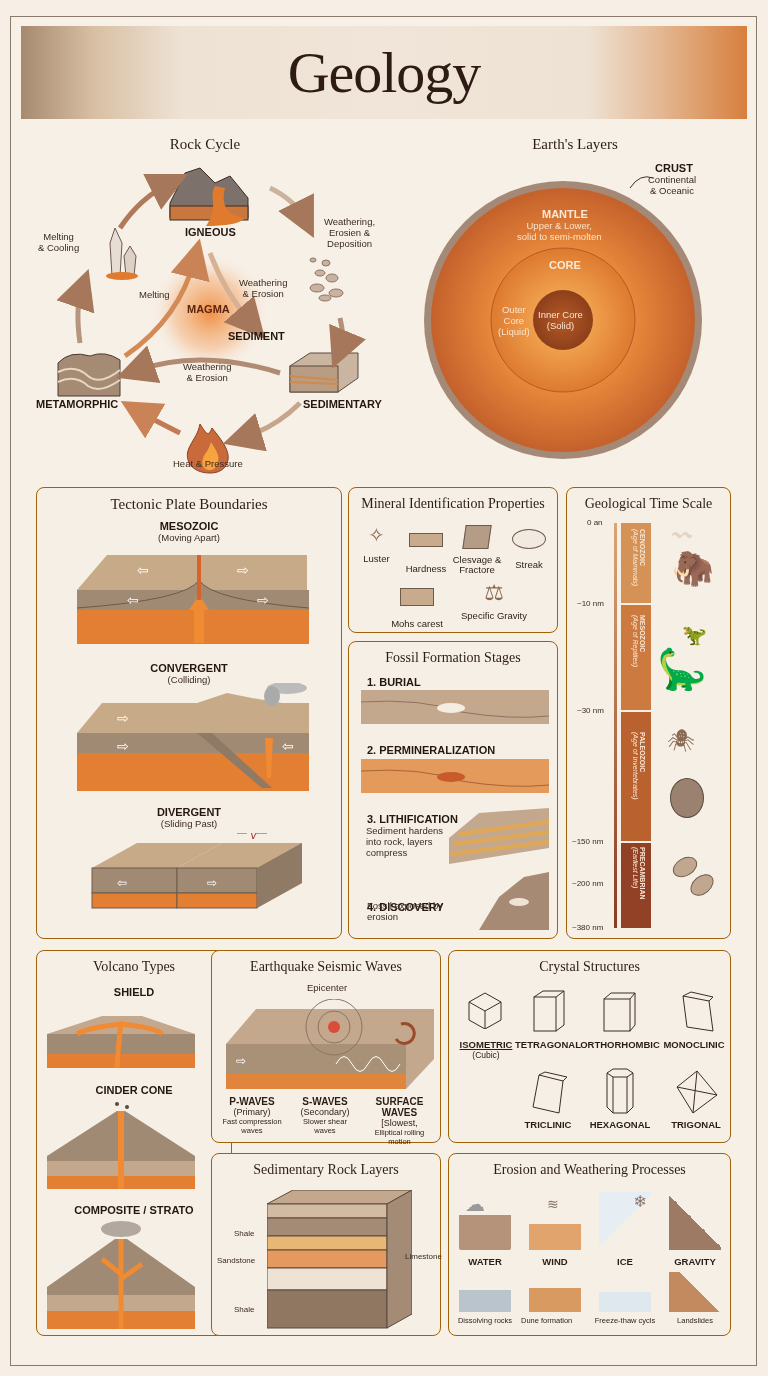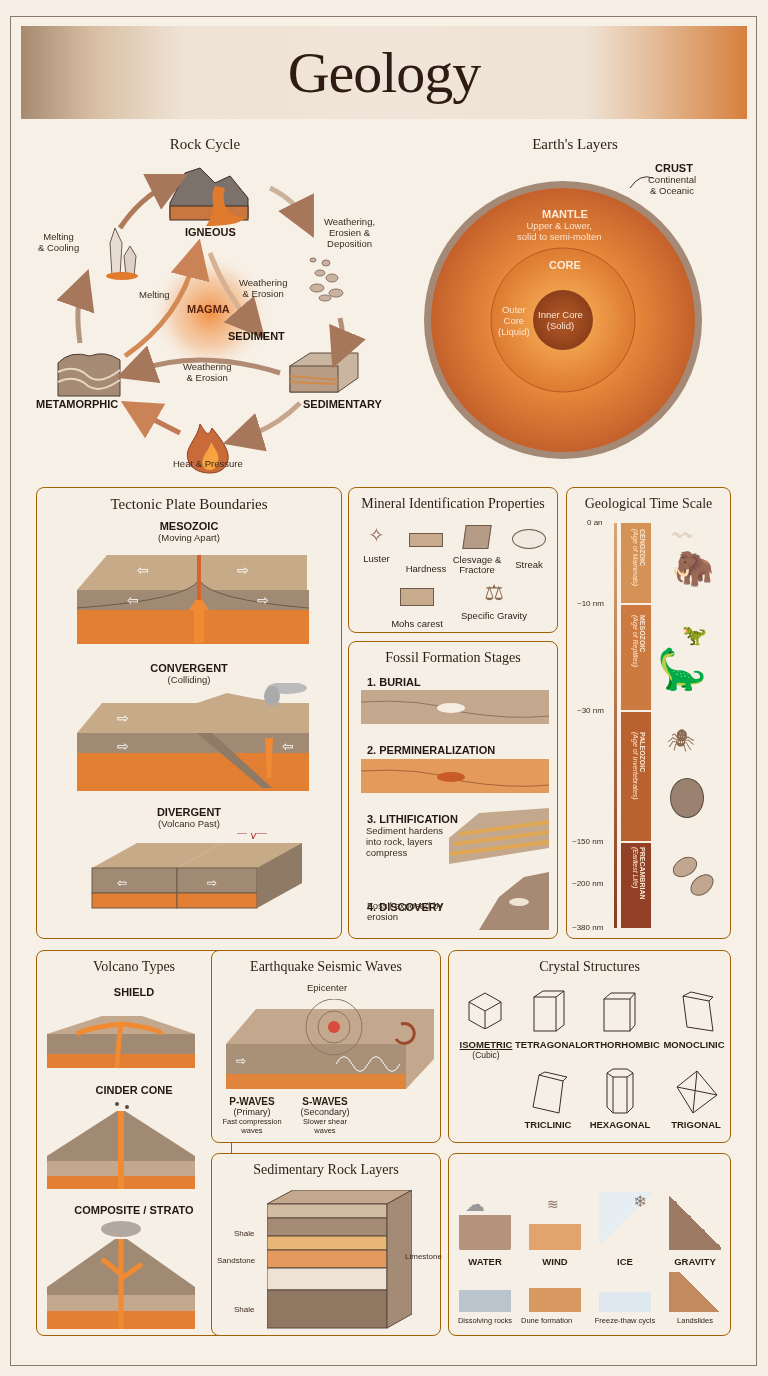--- a/index.html
+++ b/index.html
@@ -186,21 +186,21 @@
     <rect x="0" y="70" width="232" height="38" fill="#e27f33"></rect>
     <path d="M120,50 L185,105 L195,105 L135,50 Z" fill="#8f7a66"></path>
     <path d="M188,55 L190,95 L194,95 L196,55 Z" fill="#f08a33"></path>
     <ellipse cx="210" cy="5" rx="20" ry="6" fill="#bbb"></ellipse>
     <ellipse cx="195" cy="13" rx="8" ry="10" fill="#aaa"></ellipse>
     <text x="40" y="40" fill="#fff" font-size="14">⇨</text>
     <text x="40" y="68" fill="#fff" font-size="14">⇨</text>
     <text x="205" y="68" fill="#fff" font-size="14">⇦</text>
   </svg>
   <div class="lbl" style="left:0;right:0;text-align:center;top:318px;">DIVERGENT</div>
-  <div class="sm" style="left:0;right:0;top:331px;">(Volcano Past)</div>
+  <div class="sm" style="left:0;right:0;top:331px;">(Sliding Past)</div>
   <svg class="abs" style="left:50px;top:345px;" width="220" height="100">
     <polygon points="5,35 50,10 135,10 90,35" fill="#c7aa87"></polygon>
     <polygon points="90,35 135,10 215,10 215,50 170,75 90,75" fill="#c7aa87"></polygon>
     <rect x="5" y="35" width="85" height="25" fill="#a08a73" stroke="#6e5a4b"></rect>
     <rect x="5" y="60" width="85" height="15" fill="#e27f33" stroke="#6e5a4b"></rect>
     <rect x="90" y="35" width="80" height="25" fill="#a08a73" stroke="#6e5a4b"></rect>
     <rect x="90" y="60" width="80" height="15" fill="#e27f33" stroke="#6e5a4b"></rect>
     <polygon points="170,35 215,10 215,50 170,75" fill="#8f7a66"></polygon>
     <path d="M150,0 L160,0 L163,-6 L166,6 L169,0 L180,0" stroke="#a33" fill="none"></path>
     <text x="30" y="54" fill="#fff" font-size="12">⇦</text>
@@ -358,20 +358,26 @@
     <div style="font-size:9px;">(Primary)</div>
     <div style="font-size:7.5px;">Fast compression</div>
     <div style="font-size:7.5px;">waves</div>
   </div>
   <div class="abs" style="left:78px;top:145px;width:70px;text-align:center;">
     <div style="font-weight:700;font-size:10px;">S-WAVES</div>
     <div style="font-size:9px;">(Secondary)</div>
     <div style="font-size:7.5px;">Slower shear</div>
     <div style="font-size:7.5px;">waves</div>
   </div>
+  <div class="abs" style="left:145px;top:145px;width:85px;text-align:center;">
+    <div style="font-weight:700;font-size:10px;">SURFACE WAVES</div>
+    <div style="font-size:9px;">[Slowest,</div>
+    <div style="font-size:7.5px;">Elliptical rolling</div>
+    <div style="font-size:7.5px;">motion</div>
+  </div>
 </div>
 
 <div class="panel" style="left:448px;top:950px;width:283px;height:193px;">
   <div class="sec-title" style="top:8px;font-size:14px;">Crystal Structures</div>
   <svg class="abs" style="left:18px;top:40px;" width="36" height="38">
       <polygon points="18,2 34,11 34,29 18,38 2,29 2,11" fill="none" stroke="#3b2d26"></polygon>
       <path d="M18,20 L18,38 M18,20 L2,11 M18,20 L34,11" stroke="#3b2d26"></path>
     </svg>
   <svg class="abs" style="left:82px;top:38px;" width="34" height="44">
       <rect x="3" y="8" width="22" height="34" fill="none" stroke="#3b2d26"></rect>
@@ -421,20 +427,21 @@
     <rect x="0" y="100" width="120" height="38" fill="#8f7762" stroke="#5b4a3e"></rect>
     <polygon points="120,14 145,0 145,124 120,138" fill="#a48b75" stroke="#5b4a3e"></polygon>
   </svg>
   <div class="sm" style="left:22px;top:75px;font-size:8px;">Shale</div>
   <div class="sm" style="left:5px;top:102px;font-size:8px;">Sandstone</div>
   <div class="sm" style="left:22px;top:151px;font-size:8px;">Shale</div>
   <div class="sm" style="left:193px;top:98px;font-size:8px;">Limestone</div>
 </div>
 
 <div class="panel" style="left:448px;top:1153px;width:283px;height:183px;">
+  <div class="sec-title" style="top:8px;font-size:14px;">Erosion and Weathering Processes</div>
   <div class="abs" style="left:10px;top:38px;width:52px;height:58px;background:linear-gradient(#f6efe6 40%,#b5937a 40%);border-radius:2px;">
       <div style="position:absolute;left:6px;top:0;font-size:20px;color:#999;">☁</div>
     </div>
   <div class="abs" style="left:80px;top:38px;width:52px;height:58px;background:linear-gradient(#f6efe6 55%,#e0a46c 55%);">
       <div style="position:absolute;left:18px;top:4px;font-size:14px;color:#8a7565;">≋</div>
     </div>
   <div class="abs" style="left:150px;top:38px;width:52px;height:58px;background:linear-gradient(135deg,#e6eef4 50%,#f6efe6 50%);">
       <div style="position:absolute;right:4px;top:0;font-size:16px;color:#8a7565;">❄</div>
     </div>
   <div class="abs" style="left:220px;top:38px;width:52px;height:58px;background:linear-gradient(45deg,#9c7a64 50%,#f6efe6 50%);"></div>

